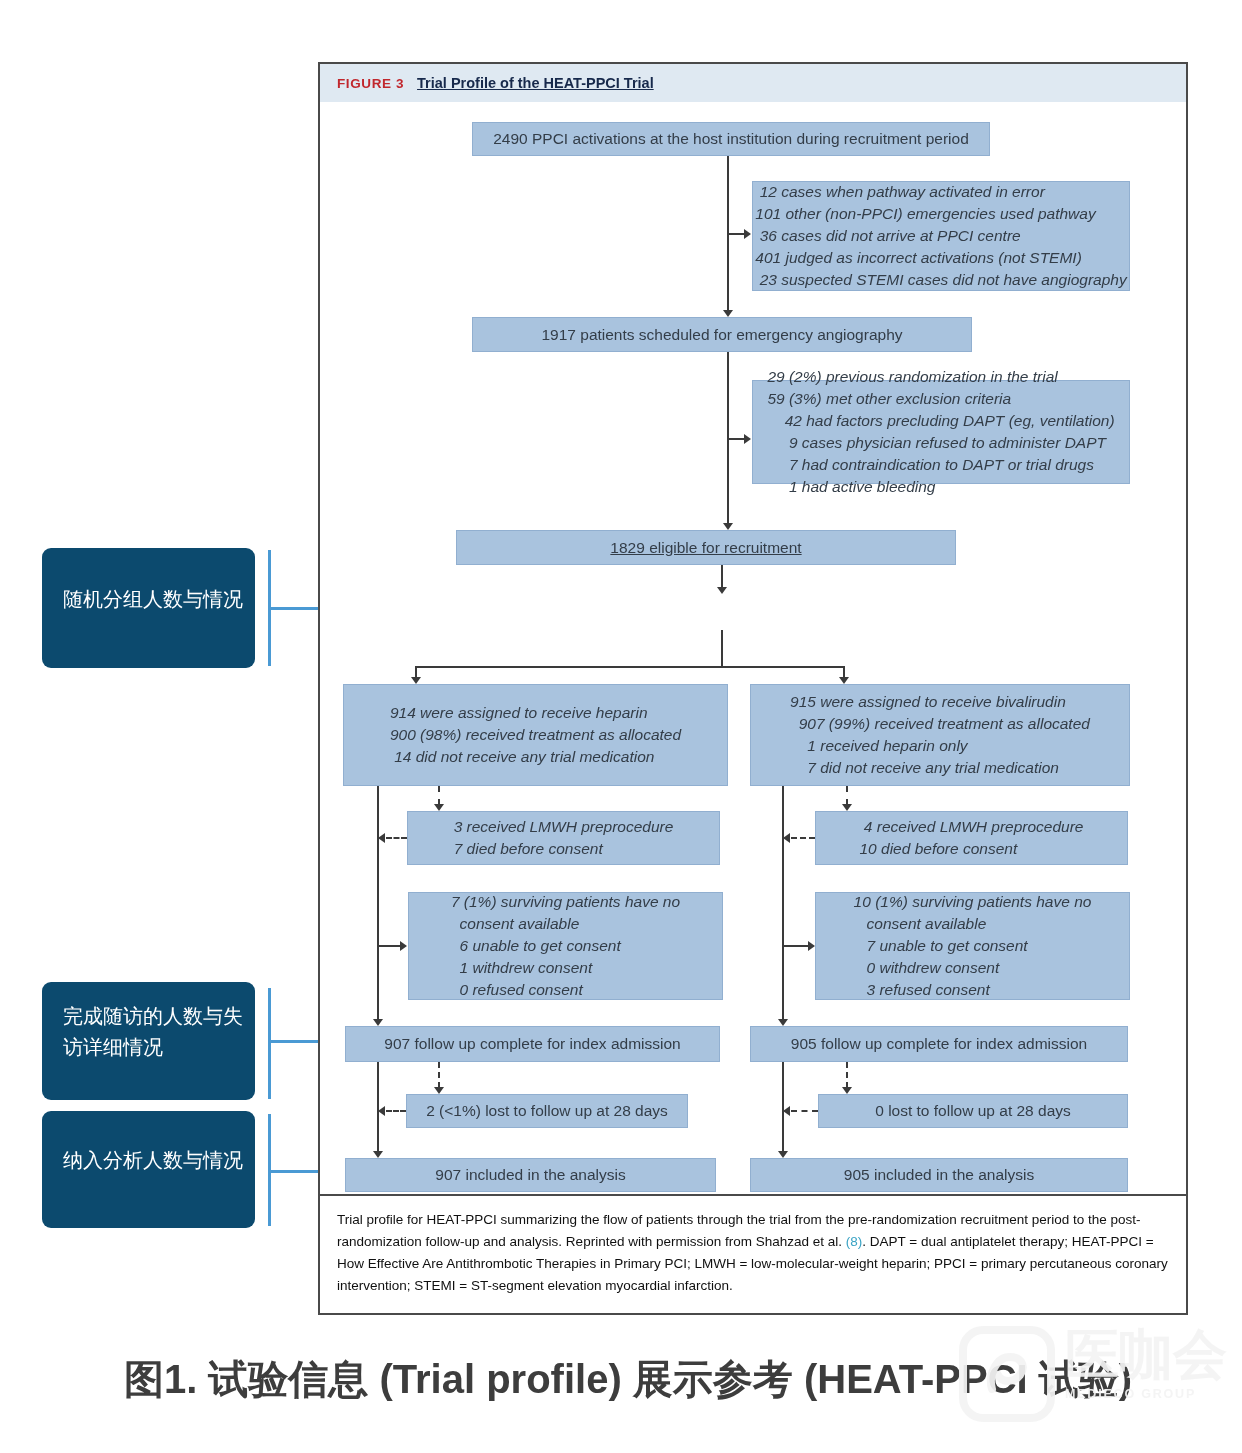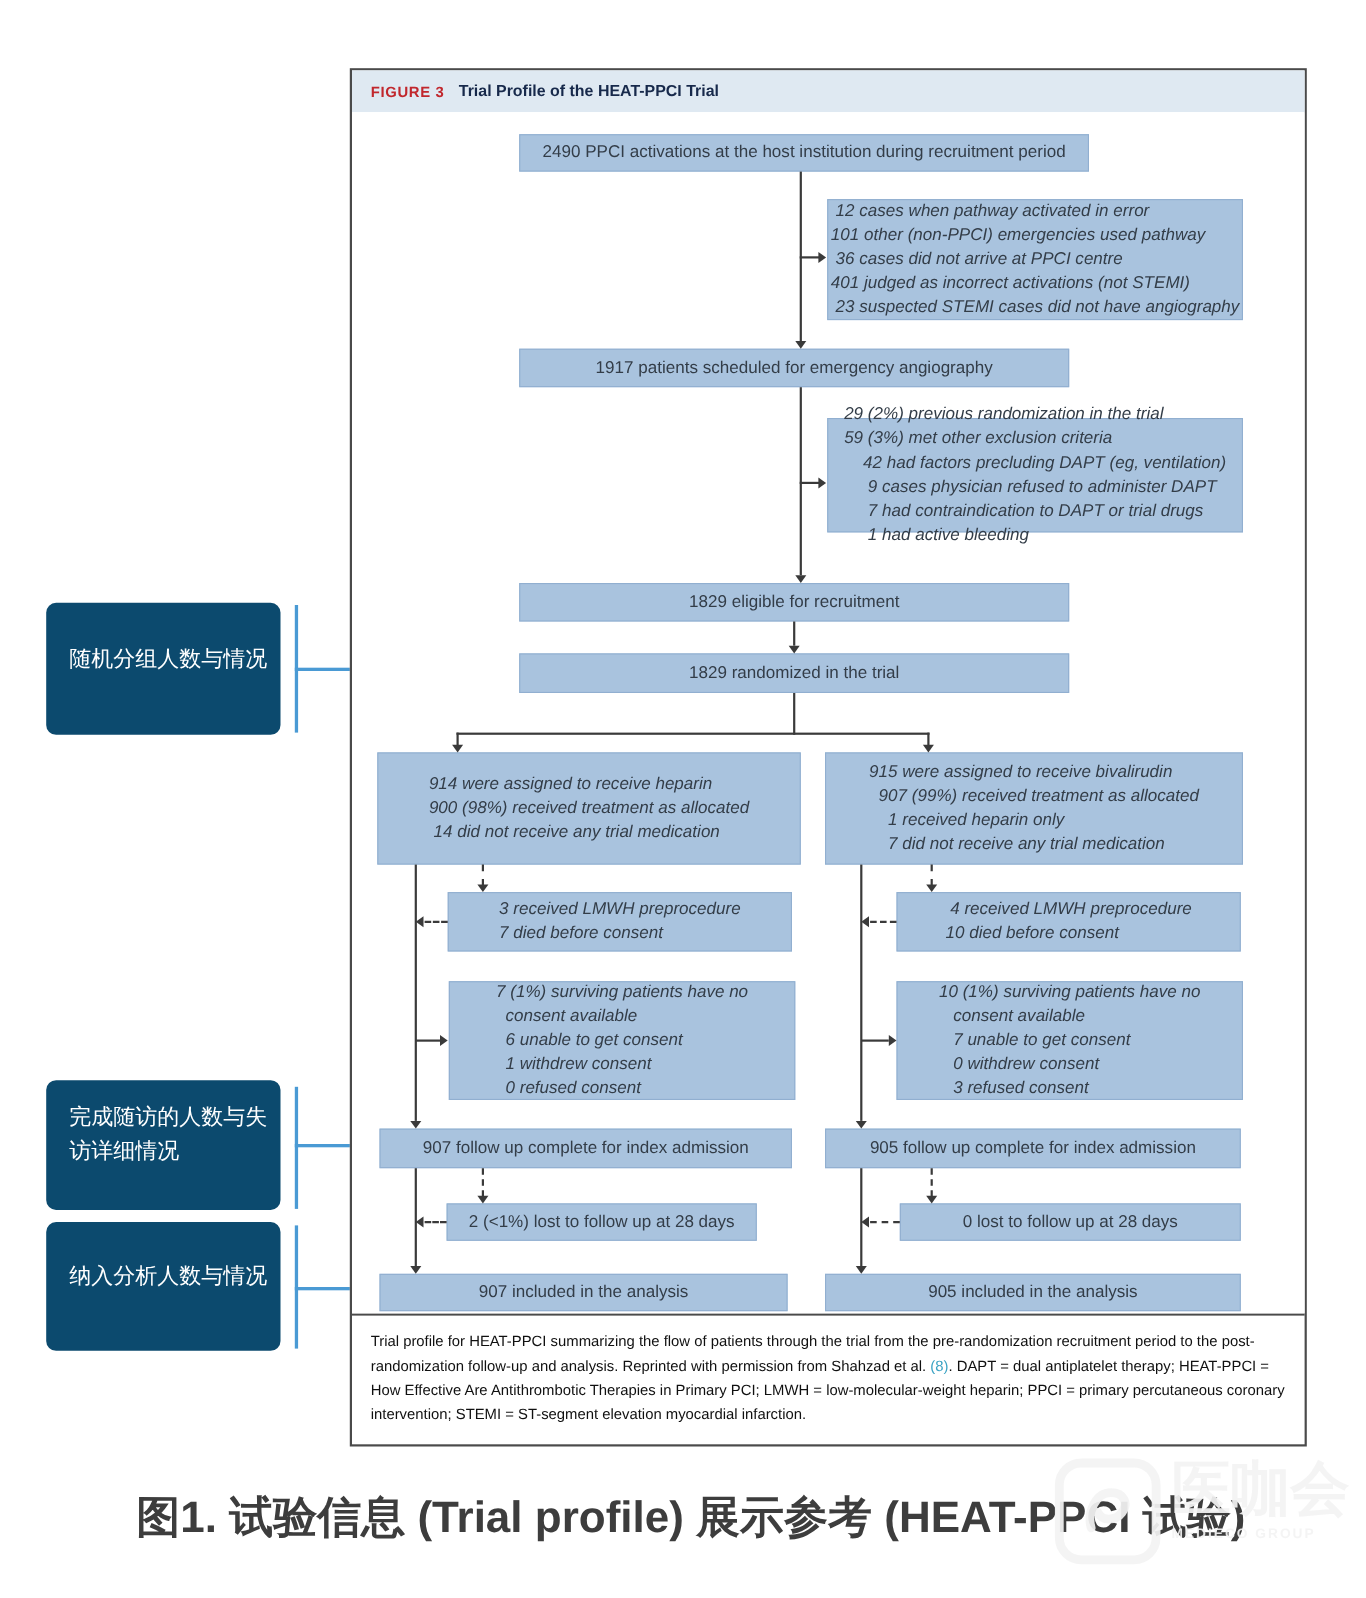--- a/index.html
+++ b/index.html
@@ -3,21 +3,21 @@
 <meta charset="utf-8">
 <style>
   * { margin:0; padding:0; box-sizing:border-box; }
   body { background:#ffffff; font-family:"Liberation Sans","DejaVu Sans",sans-serif; }
   .page { position:relative; width:1242px; height:1453px; background:#ffffff; overflow:hidden; }
 
   
   .figure-panel { position:absolute; left:318px; top:62px; width:870px; border:2px solid #4a4a4a; background:#ffffff; }
   .fig-header { height:38px; background:#dfe9f2; display:flex; align-items:center; padding:0 17px; gap:13px; }
   .fig-label { color:#c1272d; font-weight:bold; font-size:13.5px; letter-spacing:.6px; }
-  .fig-title { color:#17294b; font-weight:bold; font-size:14.5px; }
+  .fig-title { color:#17294b; font-weight:bold; font-size:14.5px;text-decoration:underline; }
   .canvas { position:relative; height:1092px; background:#ffffff; }
 
   
   .fbox { position:absolute; background:#a9c3de; border:1px solid #91afd0; display:flex; align-items:center; justify-content:center; color:#333d48; font-size:15.5px; line-height:1.42; }
   .fbox .txt { white-space:pre-wrap; text-align:center; }
   .fbox.ml .txt { text-align:left;font-style:italic; }
 
   
   .ln  { position:absolute; background:#3a3a3a; }
   .dln-v { position:absolute; width:0; border-left:2px dashed #3a3a3a; }
@@ -91,27 +91,24 @@
 
       <div class="fbox ml" style="left:432px; top:278px; width:378px; height:104px;">
         <div class="txt">29 (2%) previous randomization in the trial
 59 (3%) met other exclusion criteria
     42 had factors precluding DAPT (eg, ventilation)
      9 cases physician refused to administer DAPT
      7 had contraindication to DAPT or trial drugs
      1 had active bleeding</div>
       </div>
 
-      <div class="fbox" style="left:152px; top:428px; width:500px; height:35px;">
+      <div class="fbox" style="left:136px; top:428px; width:500px; height:35px;text-decoration:underline;">
         <div class="txt">1829 eligible for recruitment</div>
       </div>
 
-      <div class="fbox" style="left:152px; top:492px; width:500px; height:36px;">
-        <div class="txt">1829 randomized in the trial</div>
-      </div>
 
       <div class="fbox ml" style="left:23px; top:582px; width:385px; height:102px;">
         <div class="txt">914 were assigned to receive heparin
 900 (98%) received treatment as allocated
  14 did not receive any trial medication</div>
       </div>
       <div class="fbox ml" style="left:430px; top:582px; width:380px; height:102px;">
         <div class="txt">915 were assigned to receive bivalirudin
   907 (99%) received treatment as allocated
     1 received heparin only

